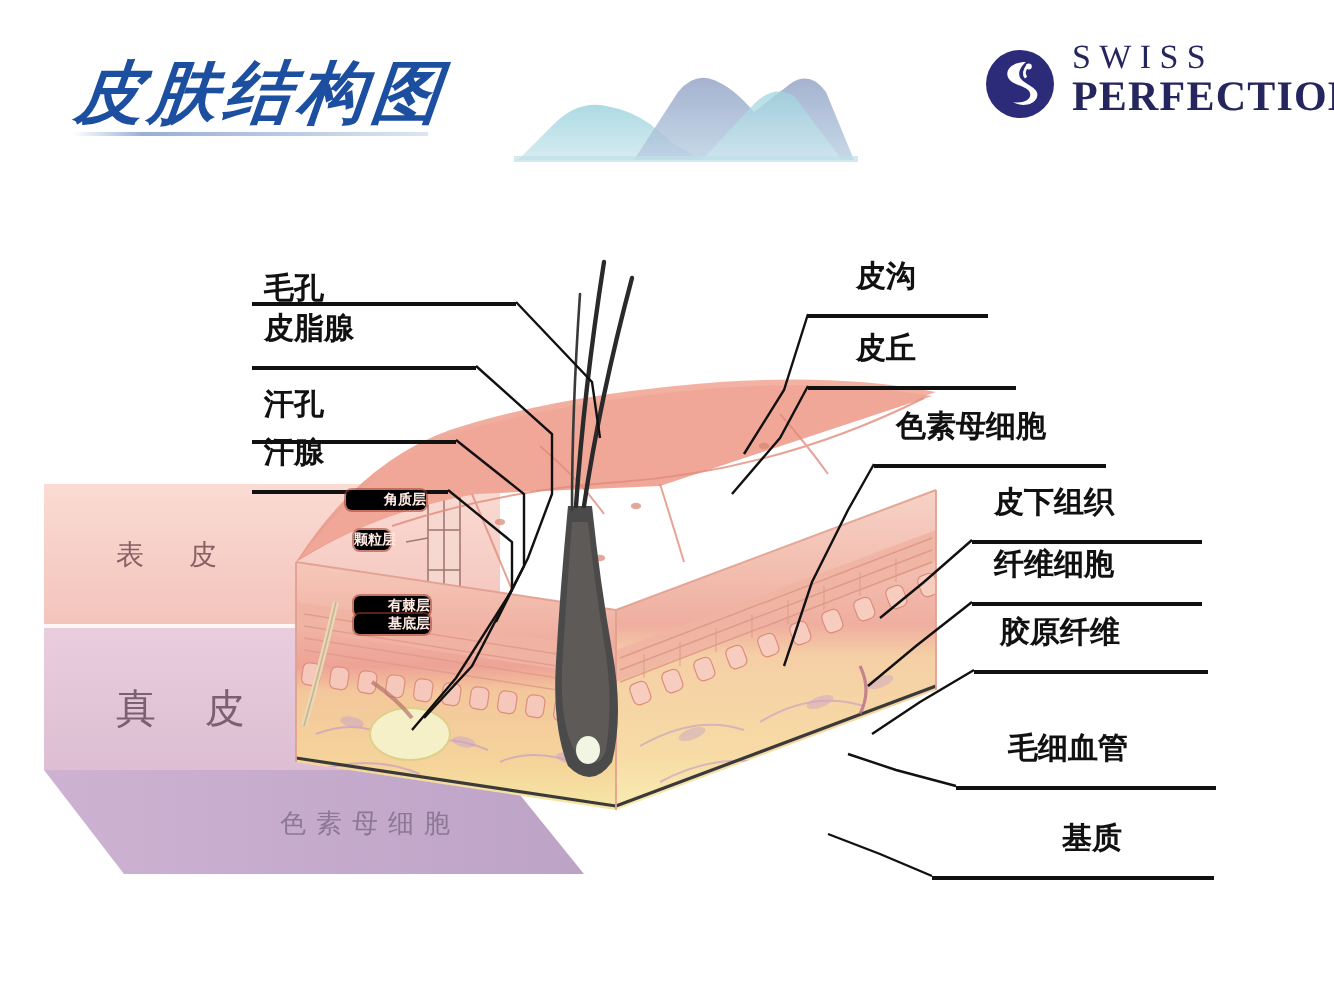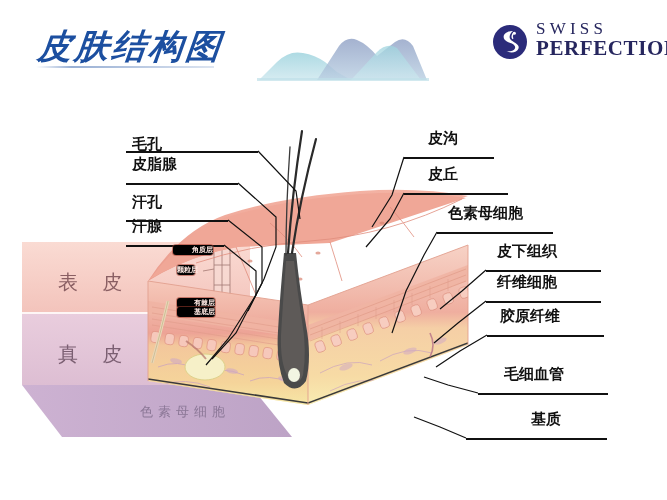--- a/index.html
+++ b/index.html
@@ -69,21 +69,21 @@
     box-shadow:0 0 0 1px rgba(160,60,45,.55);
     font-weight:bold;
   }
 
   .block-label{
     position:absolute;
     font-family:"DejaVu Sans","Liberation Sans",sans-serif;
     color:#6d5767;
     white-space:nowrap;
   }
-  .block-label.epi{font-size:20px;letter-spacing:9px;color:#8a5f63;}
+  .block-label.epi{font-size:14px;letter-spacing:9px;color:#8a5f63;}
   .block-label.derm{font-size:20px;letter-spacing:9px;color:#7b5f72;}
   .block-label.sub{font-size:13px;letter-spacing:5px;color:#8b7796;}
 </style>
 </head>
 <body>
 
 <div id="stage">
 
   <div class="mountains">
     <svg width="180" height="62" viewBox="0 0 180 62">

